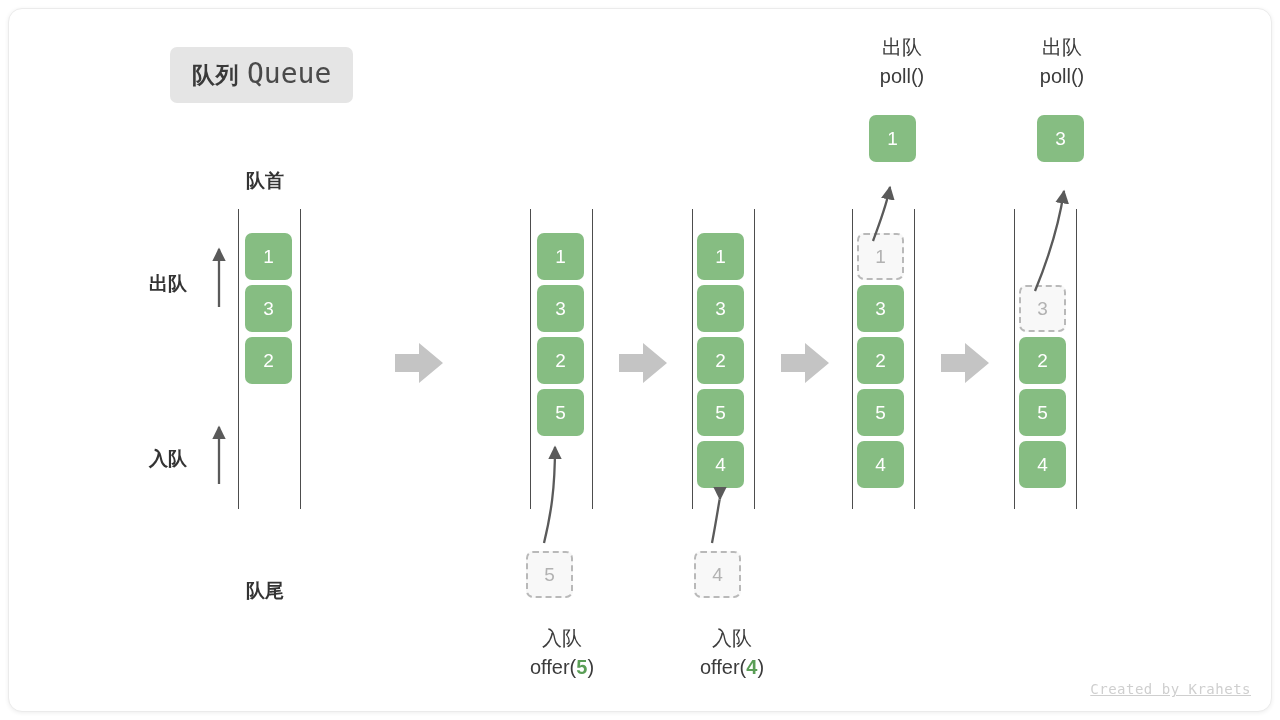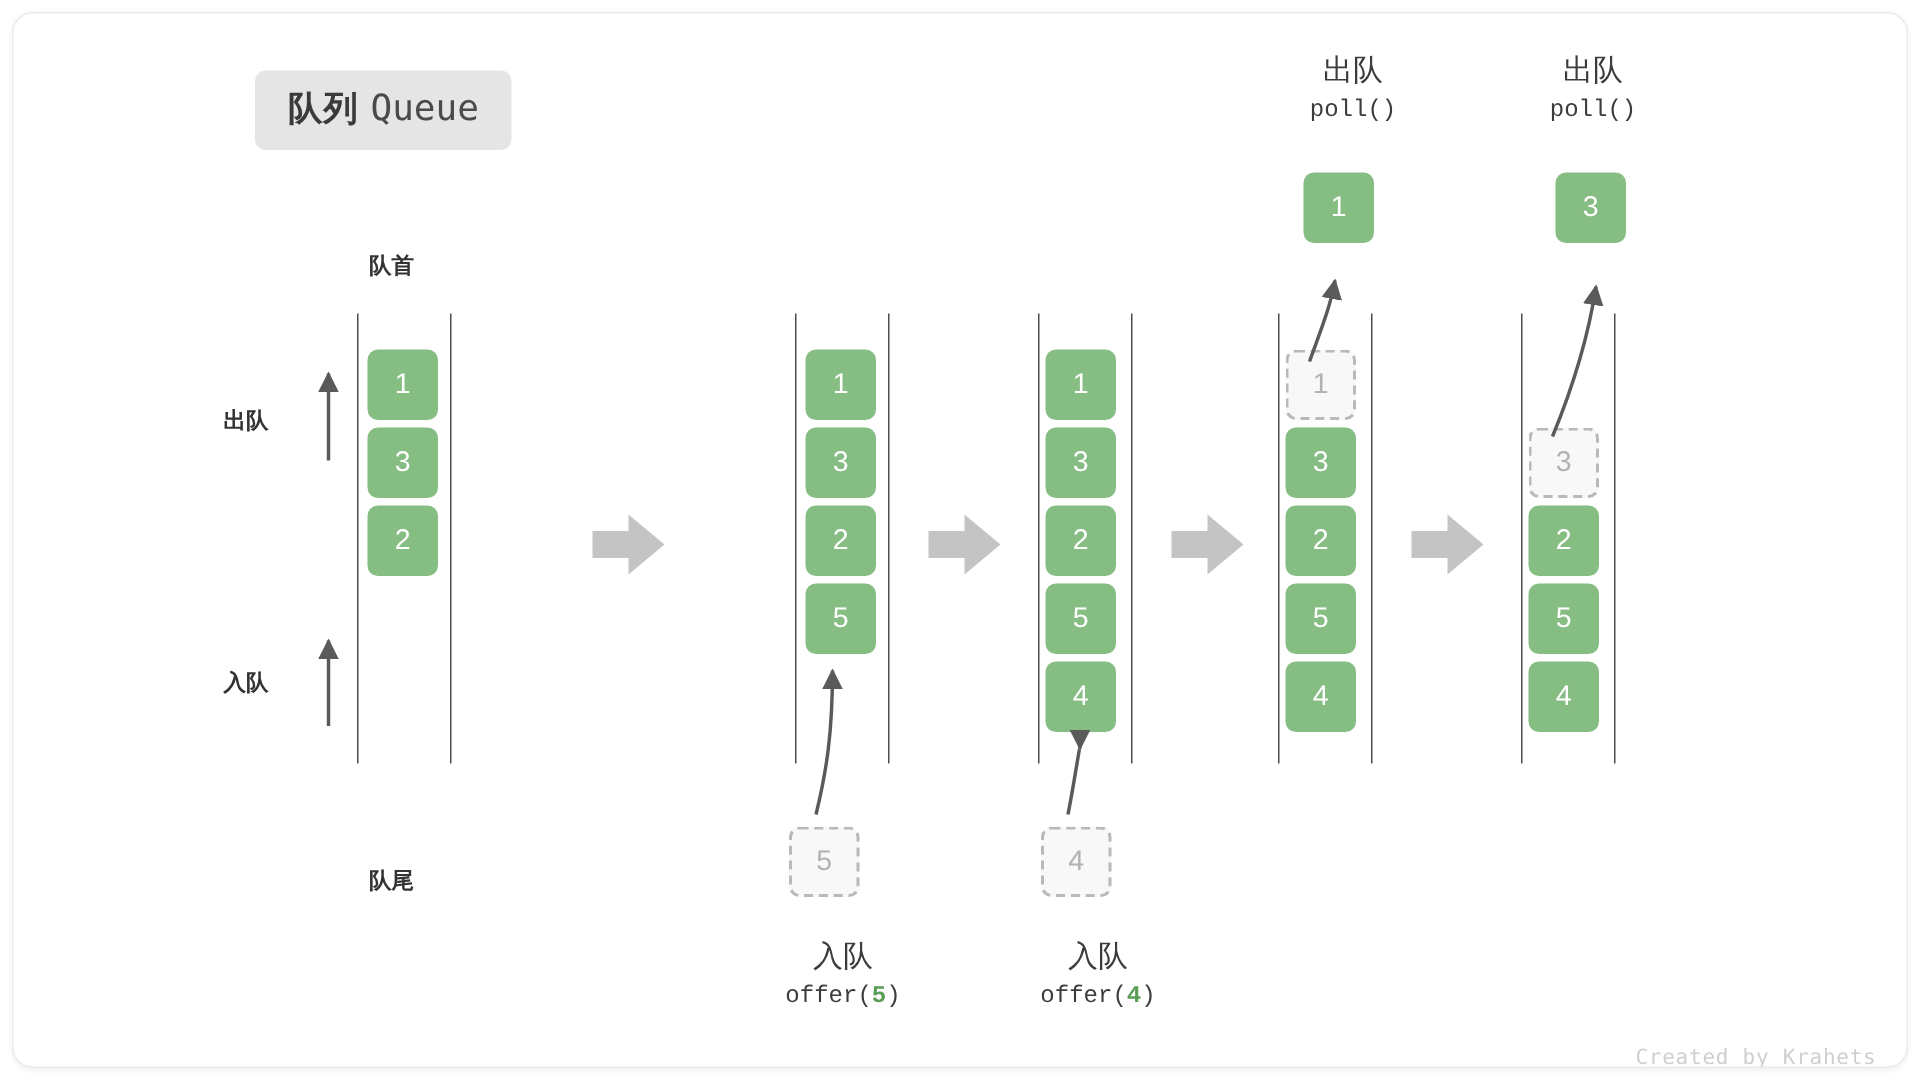--- a/index.html
+++ b/index.html
@@ -43,47 +43,47 @@
     white-space: nowrap;
   }
   #title-badge .cn {
     font-size: 23px;
     font-weight: bold;
     color: #3a3a3a;
     letter-spacing: 0.5px;
   }
   #title-badge .en {
     font-family: "DejaVu Sans Mono", "Liberation Mono", monospace;
-    font-size: 24px;
+    font-size: 28px;
     color: #4a4a4a;
     margin-left: 8px;
   }
   
   .cn-label {
     position: absolute;
-    font-size: 15px;
+    font-size: 19px;
     font-weight: bold;
     color: #333333;
     white-space: nowrap;
   }
   .op-label {
     position: absolute;
     text-align: center;
     white-space: nowrap;
     line-height: 1.45;
   }
   .op-label .cn {
     display: block;
     font-size: 20px;
     color: #3c3c3c;
   }
   .op-label .code {
     display: block;
-    font-family: Liberation Mono, monospace;
-    font-size: 16px;
+    font-family: Liberation Sans, sans-serif;
+    font-size: 20px;
     color: #3c3c3c;
   }
   .op-label .code .arg { color: #5a9e56; font-weight: bold; }
   
   .rail {
     position: absolute;
     width: 1px;
     background: #4d4d4d;
   }
   
@@ -110,26 +110,27 @@
     position: absolute;
     left: 0; top: 0;
     width: 1264px;
     height: 704px;
     pointer-events: none;
   }
   
   #watermark {
     position: absolute;
     right: 22px;
-    bottom: 0;
+    bottom: 16px;
     font-family: "DejaVu Sans Mono", "Liberation Mono", monospace;
     font-size: 14px;
     color: #cfcfcf;
     letter-spacing: 0.5px;
     white-space: nowrap;
+    text-decoration: underline;
   }
 </style>
 </head>
 <body>
 
 <div id="frame">
   <div class="stage">
 
     <div id="title-badge">
       <span class="cn">队列</span><span class="en">Queue</span>

